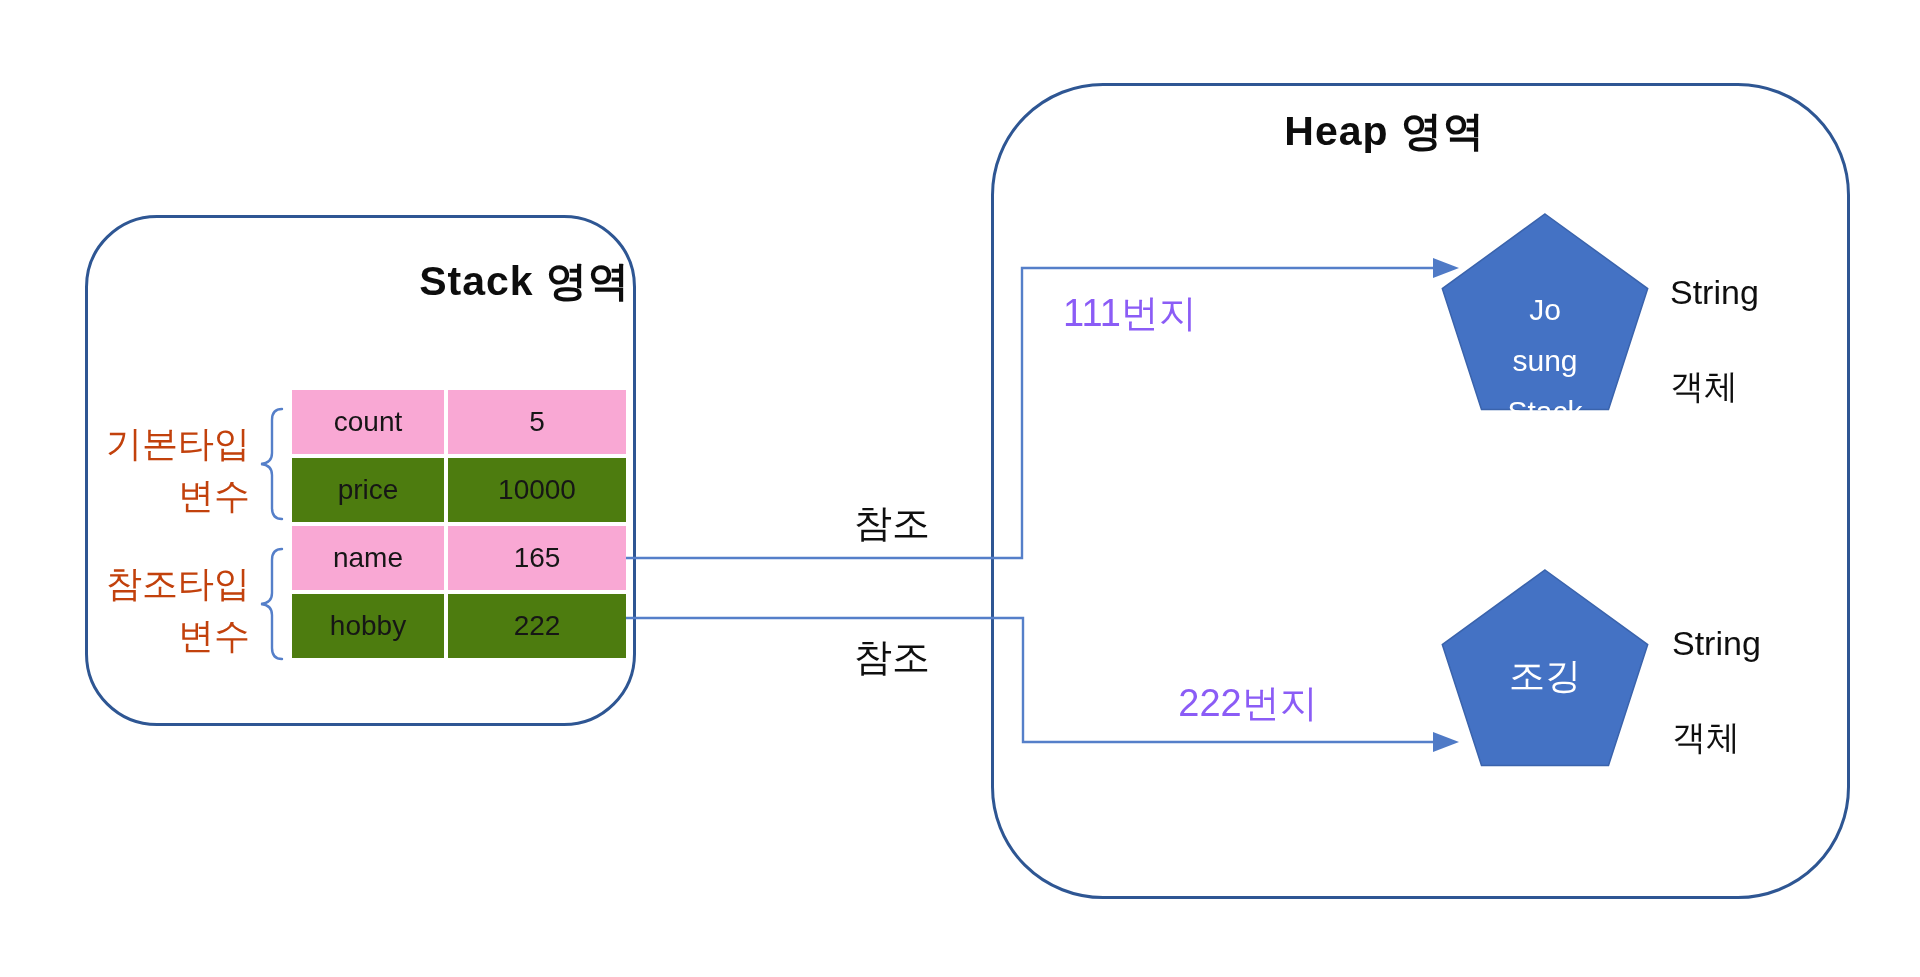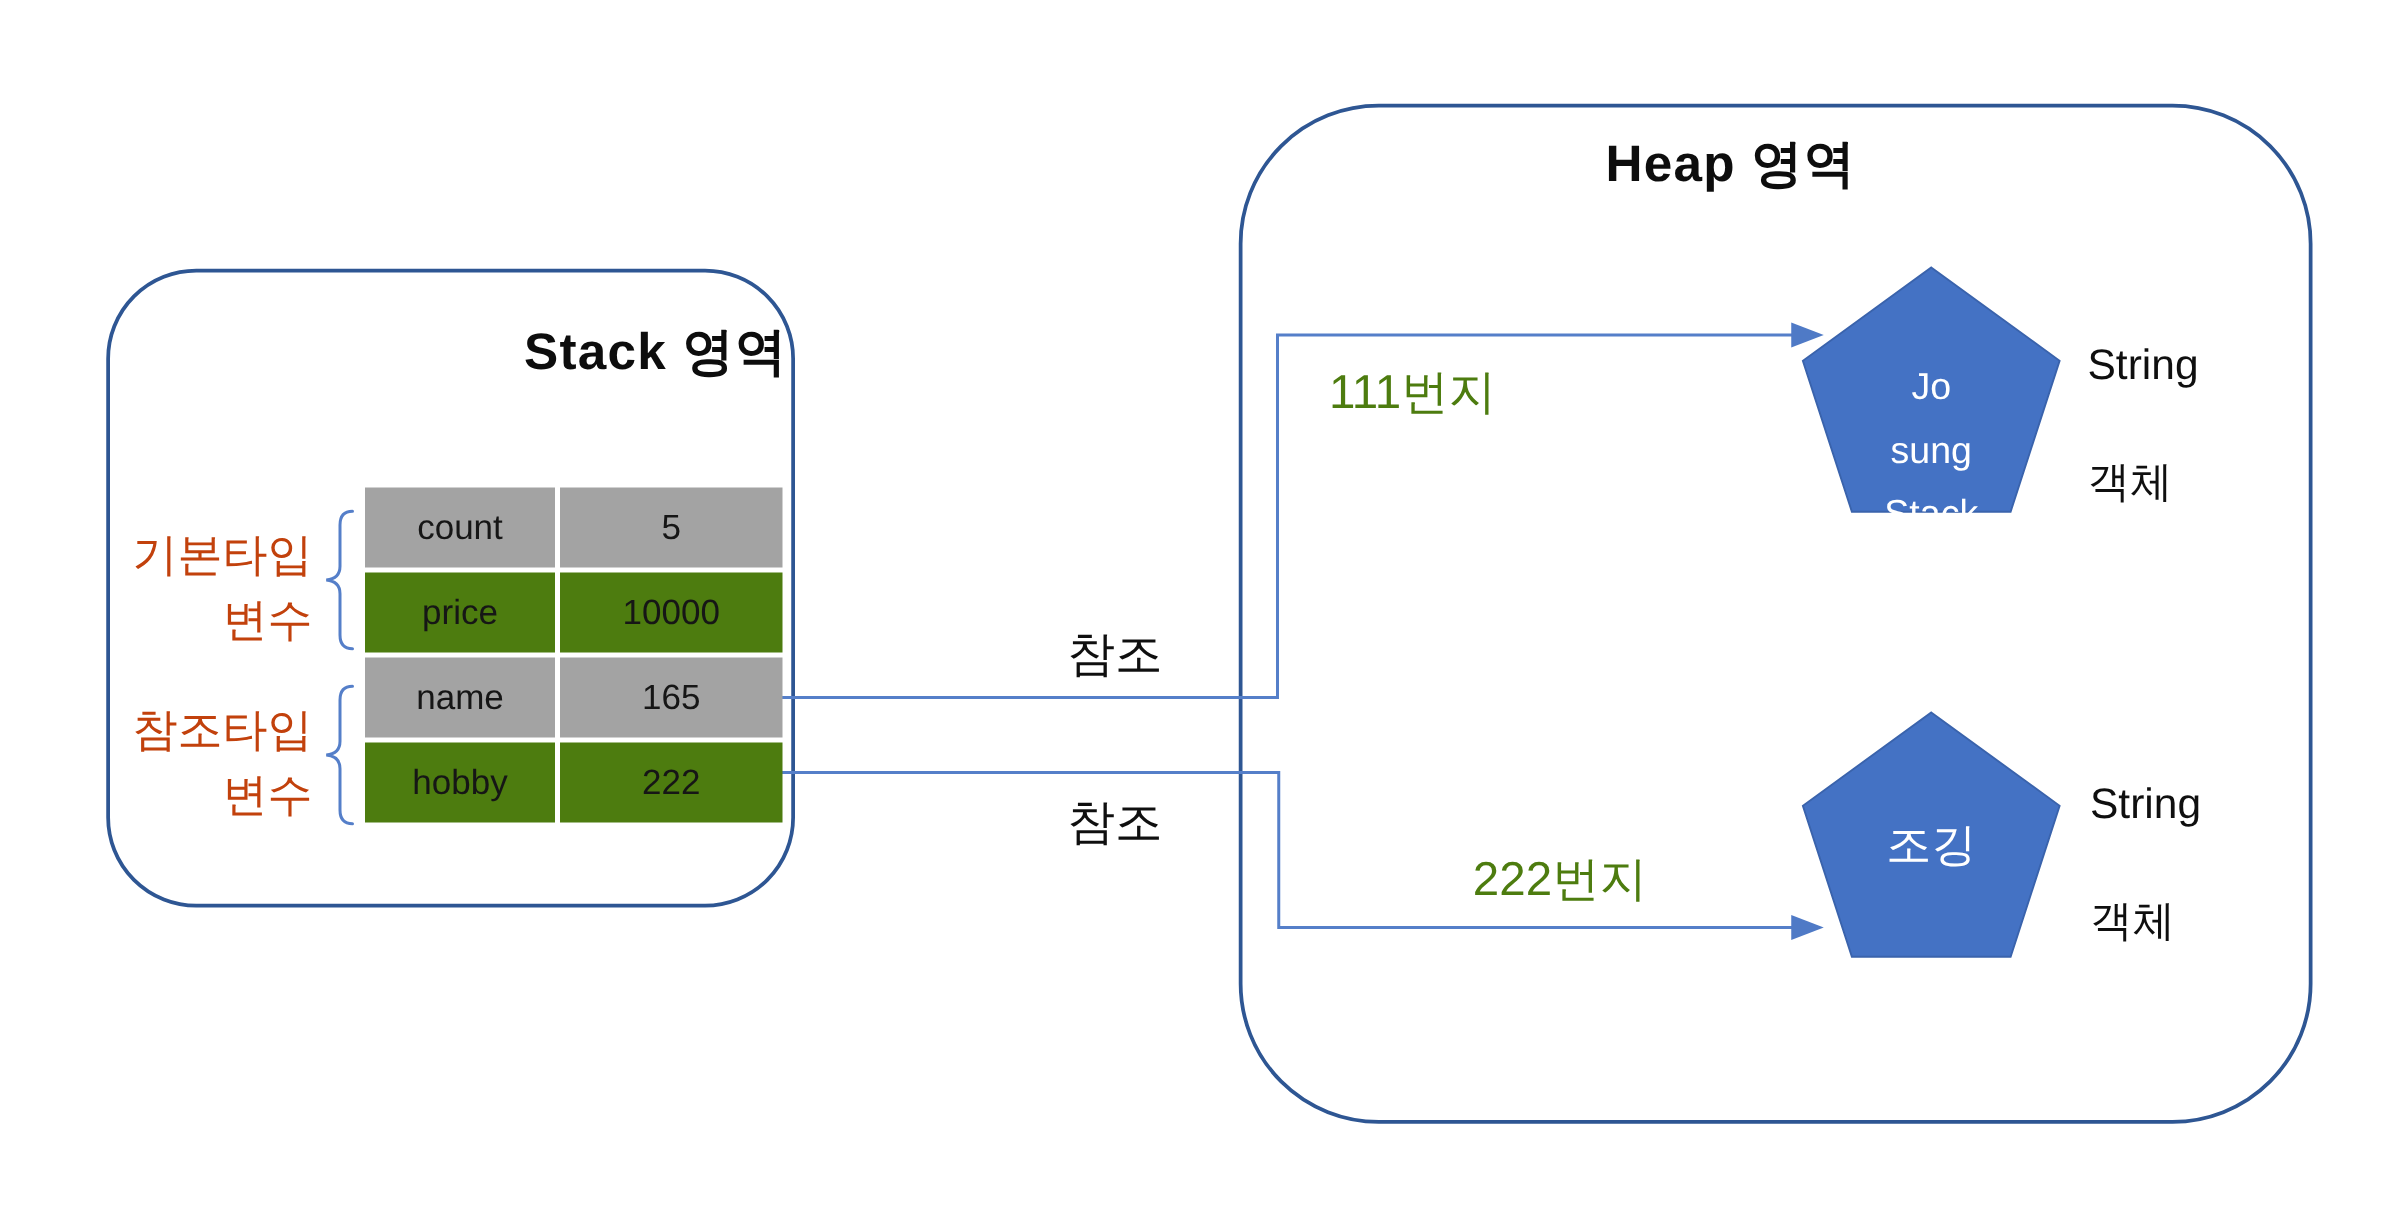--- a/index.html
+++ b/index.html
@@ -24,21 +24,21 @@
 
   
   #var-table{
     position:absolute;left:292px;top:390px;
     display:grid;grid-template-columns:152px 178px;grid-auto-rows:64px;gap:4px;
   }
   .cell{
     display:flex;align-items:center;justify-content:center;
     font-size:28px;color:#161616;
   }
-  .cell.dark{background:#a3a3a3;text-align:right;}
+  .cell.dark{background:#f9a8d4;text-align:right;}
   .cell.light{background:#4d7c0f;}
 
   
   .group-label{
     position:absolute;left:70px;width:180px;text-align:right;
     font-size:36px;line-height:52px;color:#c2410c;white-space:nowrap;
   }
   #group-label-1{top:418px;}
   #group-label-2{top:558px;}
 
@@ -52,21 +52,21 @@
   #pent-2{left:1435px;top:568px;}
   .pent-text{
     position:absolute;width:220px;text-align:center;color:#ffffff;
     pointer-events:none;
   }
   #pent-text-1{left:1435px;top:284px;font-size:30px;line-height:51px;}
   #pent-text-2{left:1435px;top:652px;font-size:36px;line-height:48px;}
 
   
   .addr-label{
-    position:absolute;width:220px;text-align:center;font-size:38px;color:#4d7c0f;
+    position:absolute;width:220px;text-align:center;font-size:38px;color:#8b5cf6;
     white-space:nowrap;
   }
   #addr-1{left:1020px;top:288px;}
   #addr-2{left:1138px;top:678px;}
   .ref-label{
     position:absolute;width:140px;text-align:center;font-size:38px;color:#0f0f0f;
     white-space:nowrap;
   }
   #ref-1{left:822px;top:498px;}
   #ref-2{left:822px;top:632px;}

